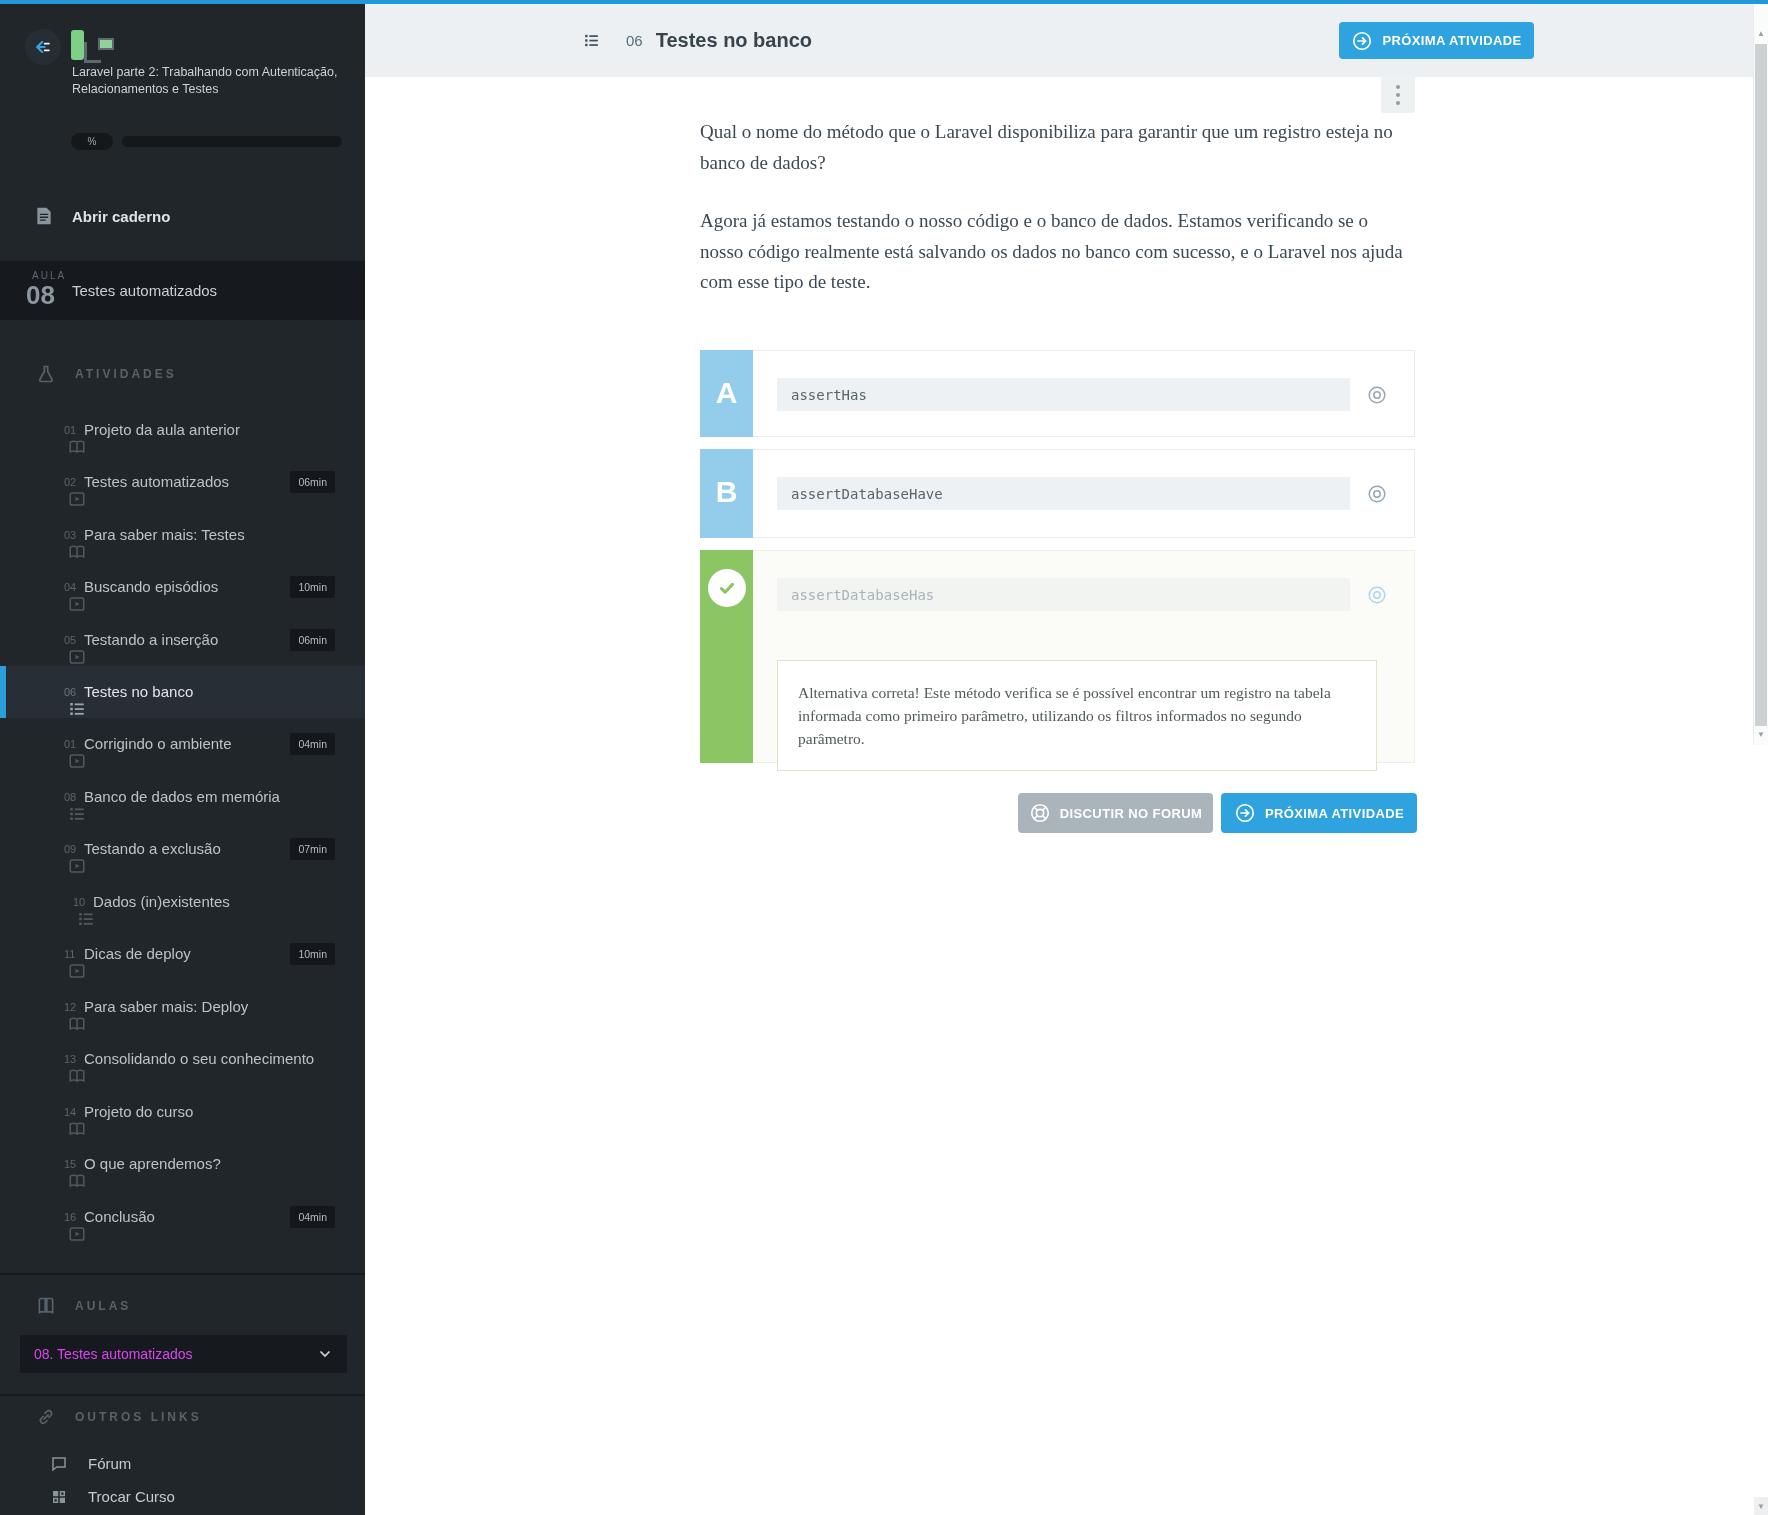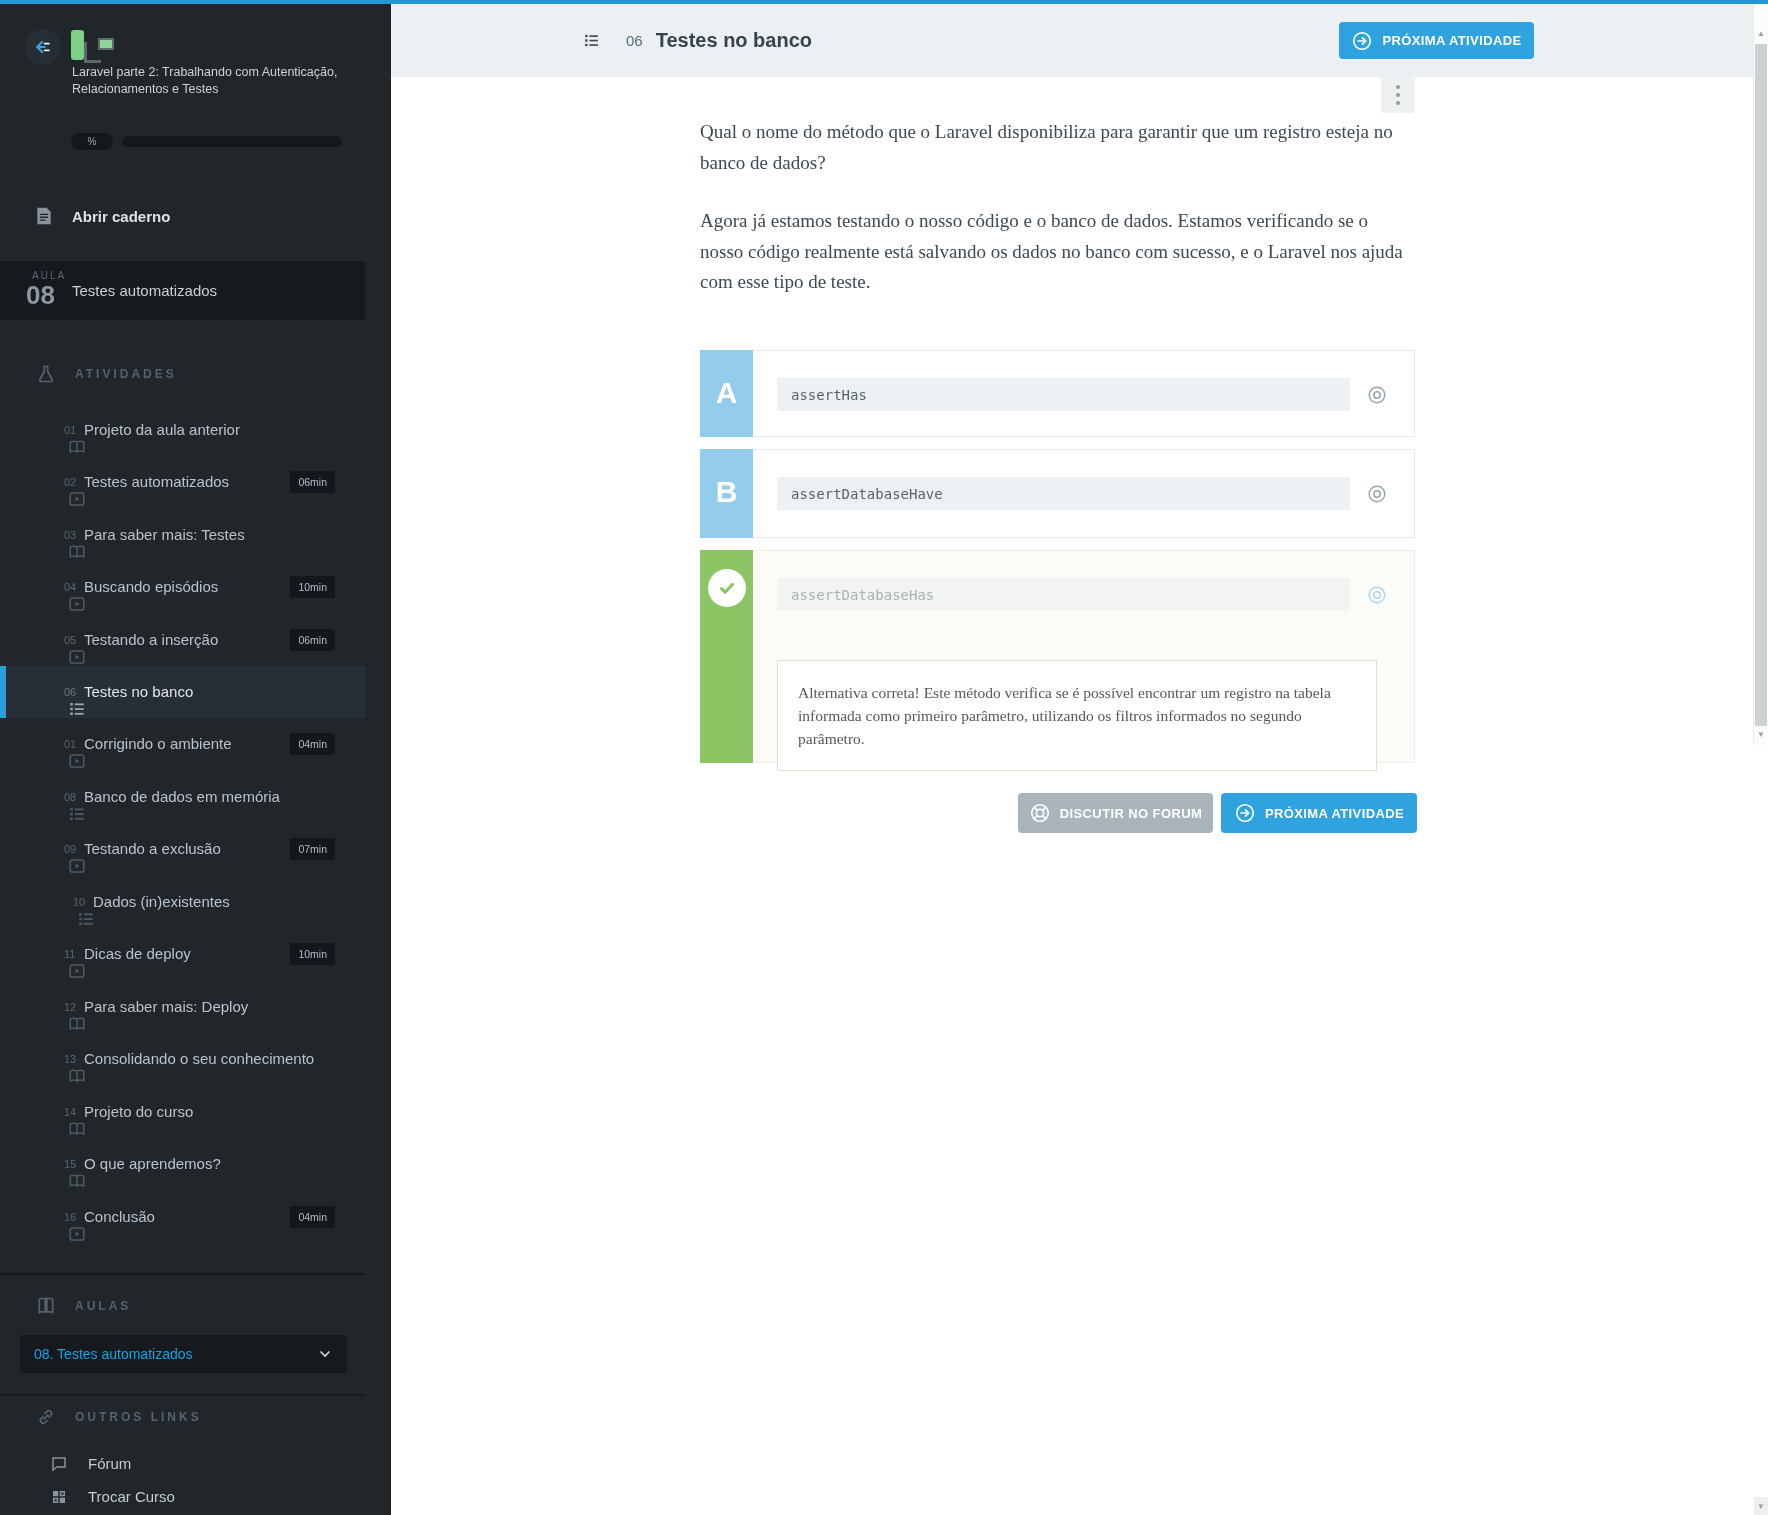--- a/index.html
+++ b/index.html
@@ -4,21 +4,21 @@
 <style>
   html,body{margin:0;padding:0;}
   body{
     width:1768px;height:1515px;position:relative;overflow:hidden;
     background:#ffffff;font-family:"Liberation Sans",sans-serif;
     -webkit-font-smoothing:antialiased;
   }
   .topbar{position:absolute;left:0;top:0;width:1768px;height:4px;background:#2299d6;z-index:30;}
 
   
-  .sidebar{position:absolute;left:0;top:4px;width:365px;height:1511px;background:#21262b;z-index:20;padding-left:26px;}
+  .sidebar{position:absolute;left:0;top:4px;width:365px;height:1511px;background:#21262b;z-index:20;}
   .back-btn{position:absolute;left:25px;top:25px;width:36px;height:36px;border-radius:50%;
     background:#262d33;border:none;display:flex;align-items:center;justify-content:center;cursor:pointer;padding:0;}
   .logo{position:absolute;left:71px;top:26px;width:46px;height:36px;}
   .logo .bar{position:absolute;left:0;top:0;width:13px;height:30px;background:#7ed087;border-radius:3px;}
   .logo .l1{position:absolute;left:13px;top:12px;width:14px;height:18px;border-left:3px solid #5d686f;border-bottom:3px solid #5d686f;}
   .logo .flag{position:absolute;left:27px;top:8px;width:12px;height:8px;background:#8fd39a;border:2px solid #5d686f;}
   .course-title{position:absolute;left:72px;top:60px;width:272px;font-size:12.5px;line-height:17px;color:#ccd3d8;}
   .pct-pill{position:absolute;left:71px;top:129px;width:42px;height:17px;background:#15181b;border-radius:9px;
     color:#9aa4ab;font-size:10px;display:flex;align-items:center;justify-content:center;}
   .progress-track{position:absolute;left:122px;top:132px;width:220px;height:11px;background:#15181b;border-radius:6px;}
@@ -44,21 +44,21 @@
     font-size:10.5px;padding:5px 8px;border-radius:2px;}
   .act-item.active{background:#272e35;}
   .act-item.active .ic{color:#9aa5ad;}
   .act-item.active .lbl{color:#e0e5e8;}
   .act-item.active .num{color:#6c767e;}
   .act-item.active::before{content:"";position:absolute;left:0;top:0;width:6px;height:52px;background:#2b9fd9;}
 
   .sb-divider{position:absolute;left:0;width:365px;height:2px;background:#171a1e;}
   .aulas-dropdown{position:absolute;left:20px;top:1331px;width:327px;height:38px;background:#16191d;border:none;
     border-radius:2px;display:flex;align-items:center;cursor:pointer;padding:0 14px;}
-  .aulas-dropdown .tx{font-size:14px;color:#0ea5e9;flex:1;text-align:left;font-family:"Liberation Sans",sans-serif;}
+  .aulas-dropdown .tx{font-size:14px;color:#d946ef;flex:1;text-align:left;font-family:"Liberation Sans",sans-serif;}
   .aulas-dropdown .chev{width:16px;height:16px;color:#cfd6da;}
   .sb-link{position:absolute;left:16px;width:365px;height:33px;display:flex;align-items:center;cursor:pointer;}
   .sb-link .ic{position:absolute;left:34px;width:18px;height:18px;color:#8a949b;}
   .sb-link .tx{margin-left:72px;font-size:15px;color:#c3ccd1;}
 
   
   .main{position:absolute;left:365px;top:4px;width:1389px;height:1511px;background:#ffffff;}
   .main-header{position:absolute;left:0;top:0;width:1389px;height:73px;background:#edf0f2;}
   .mh-group{position:absolute;left:218px;top:0;height:73px;display:flex;align-items:center;}
   .mh-group .ic{width:17px;height:17px;color:#42505a;}

